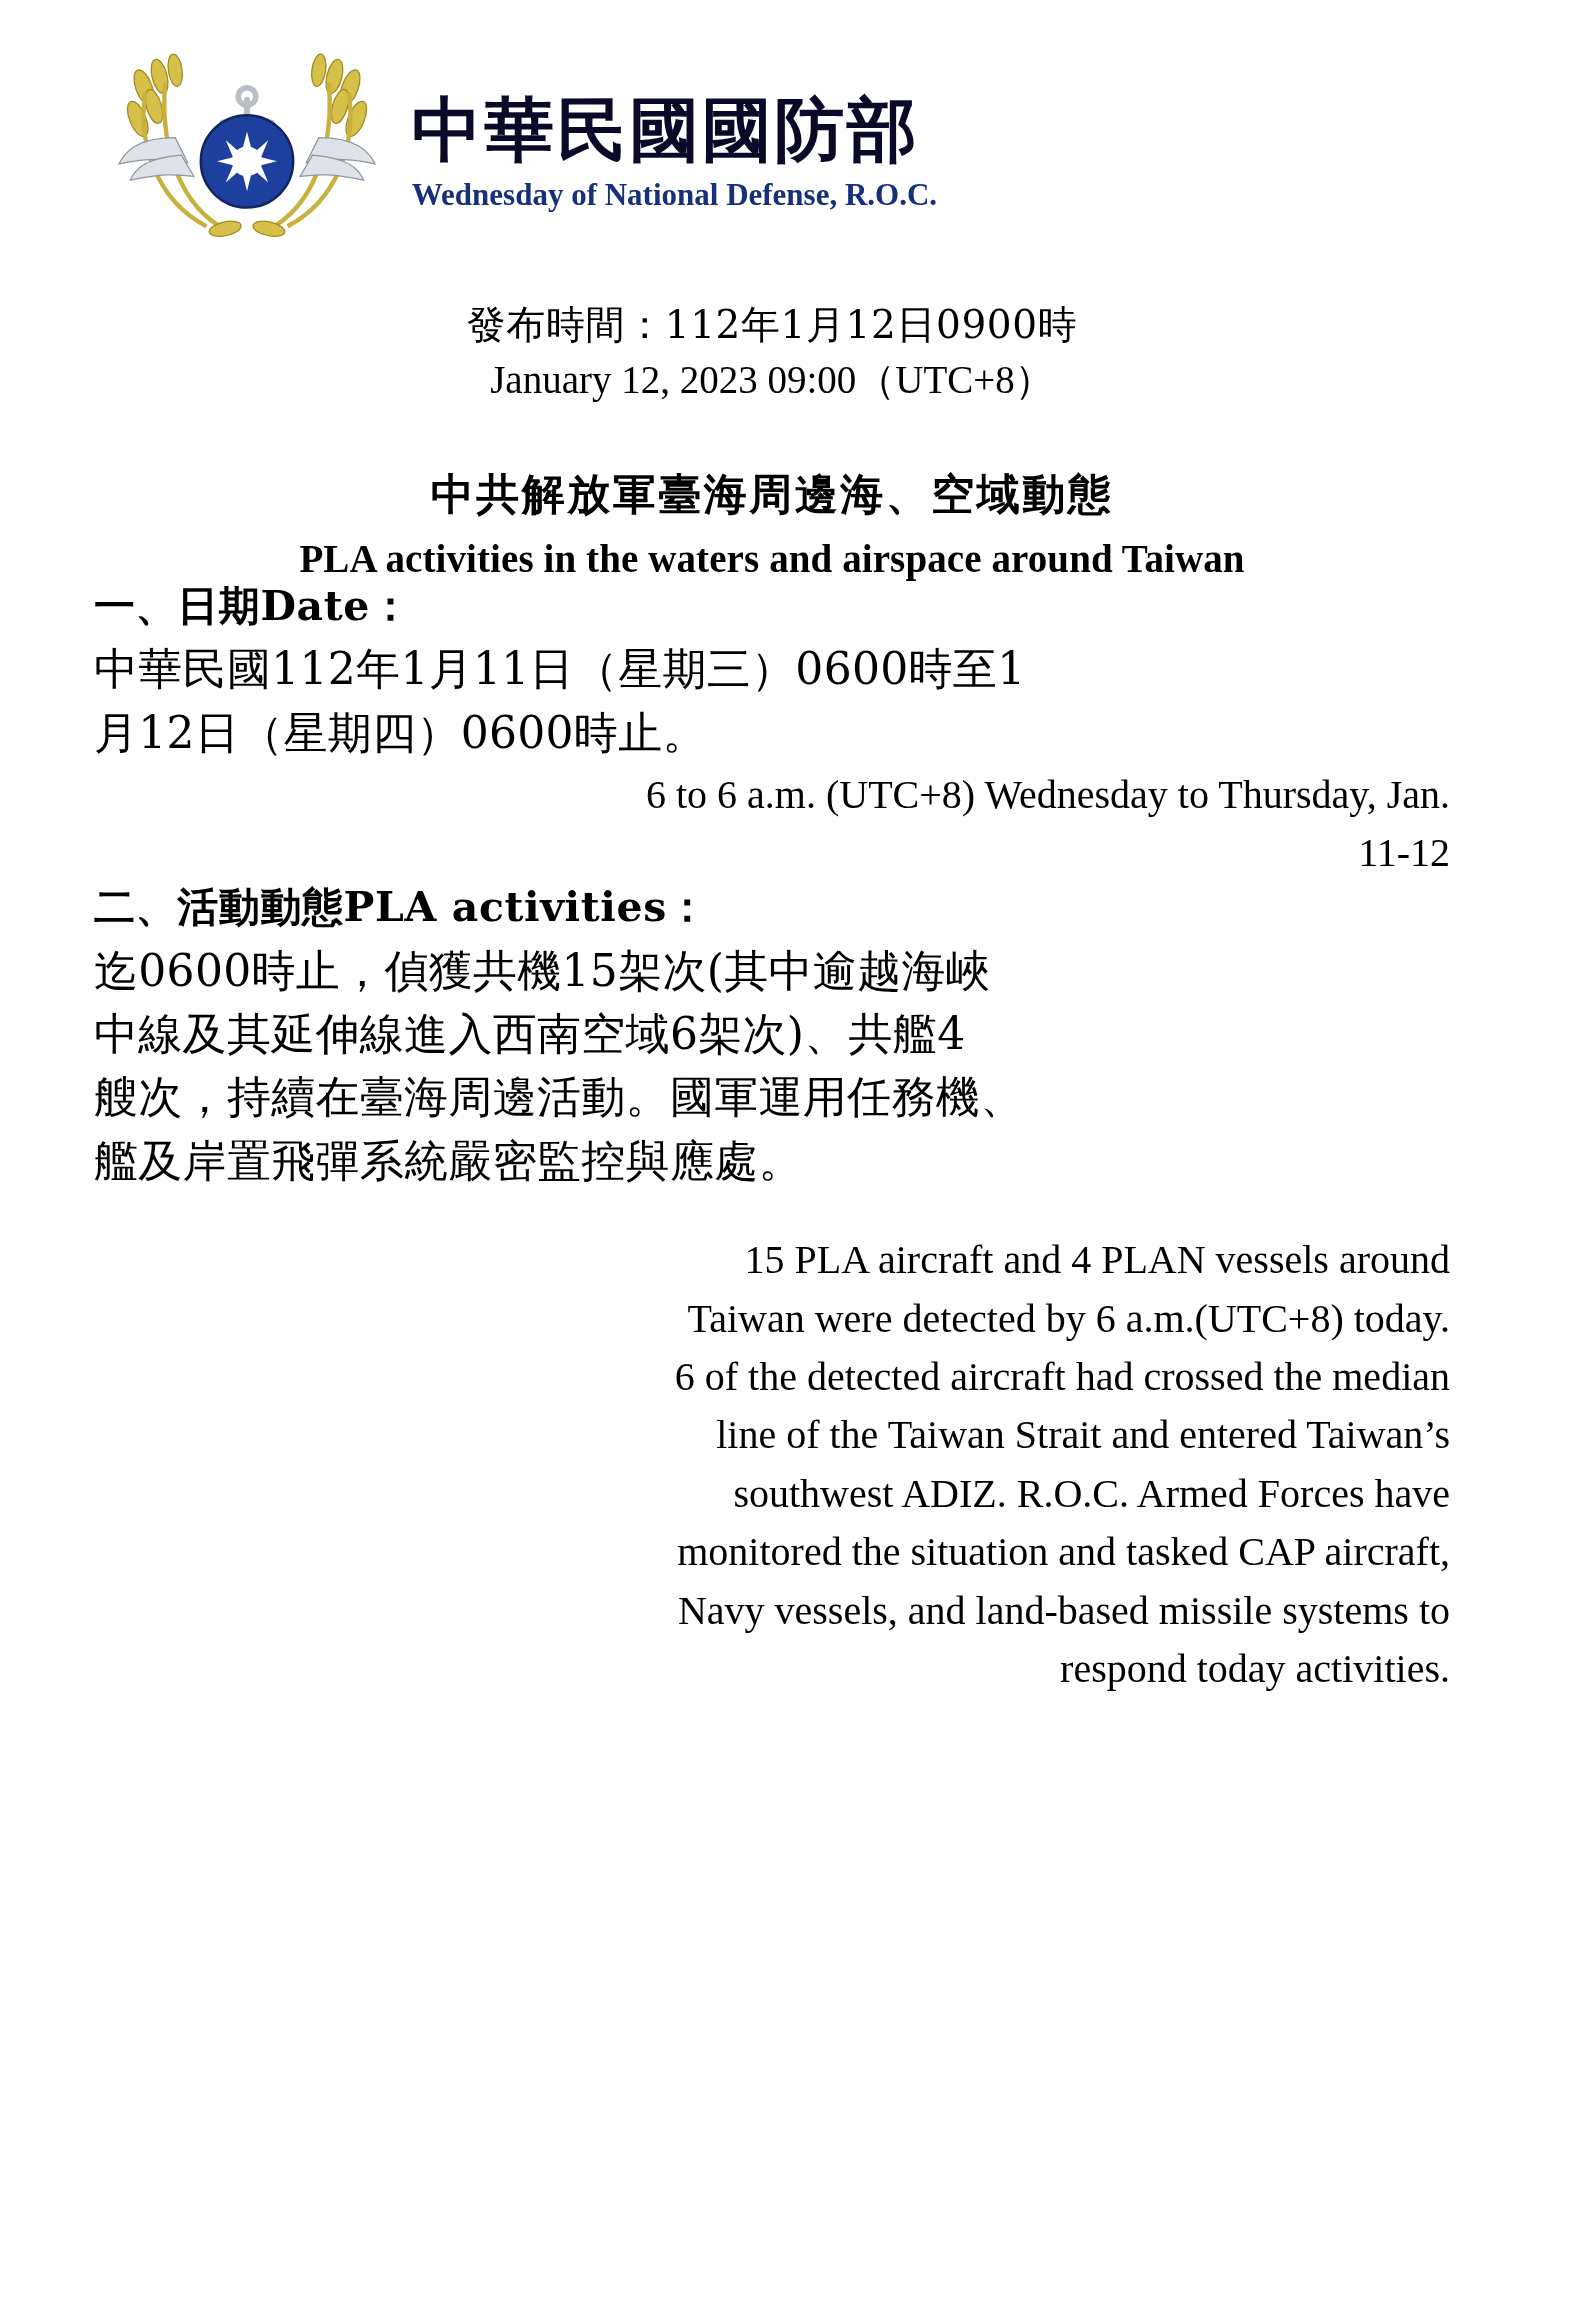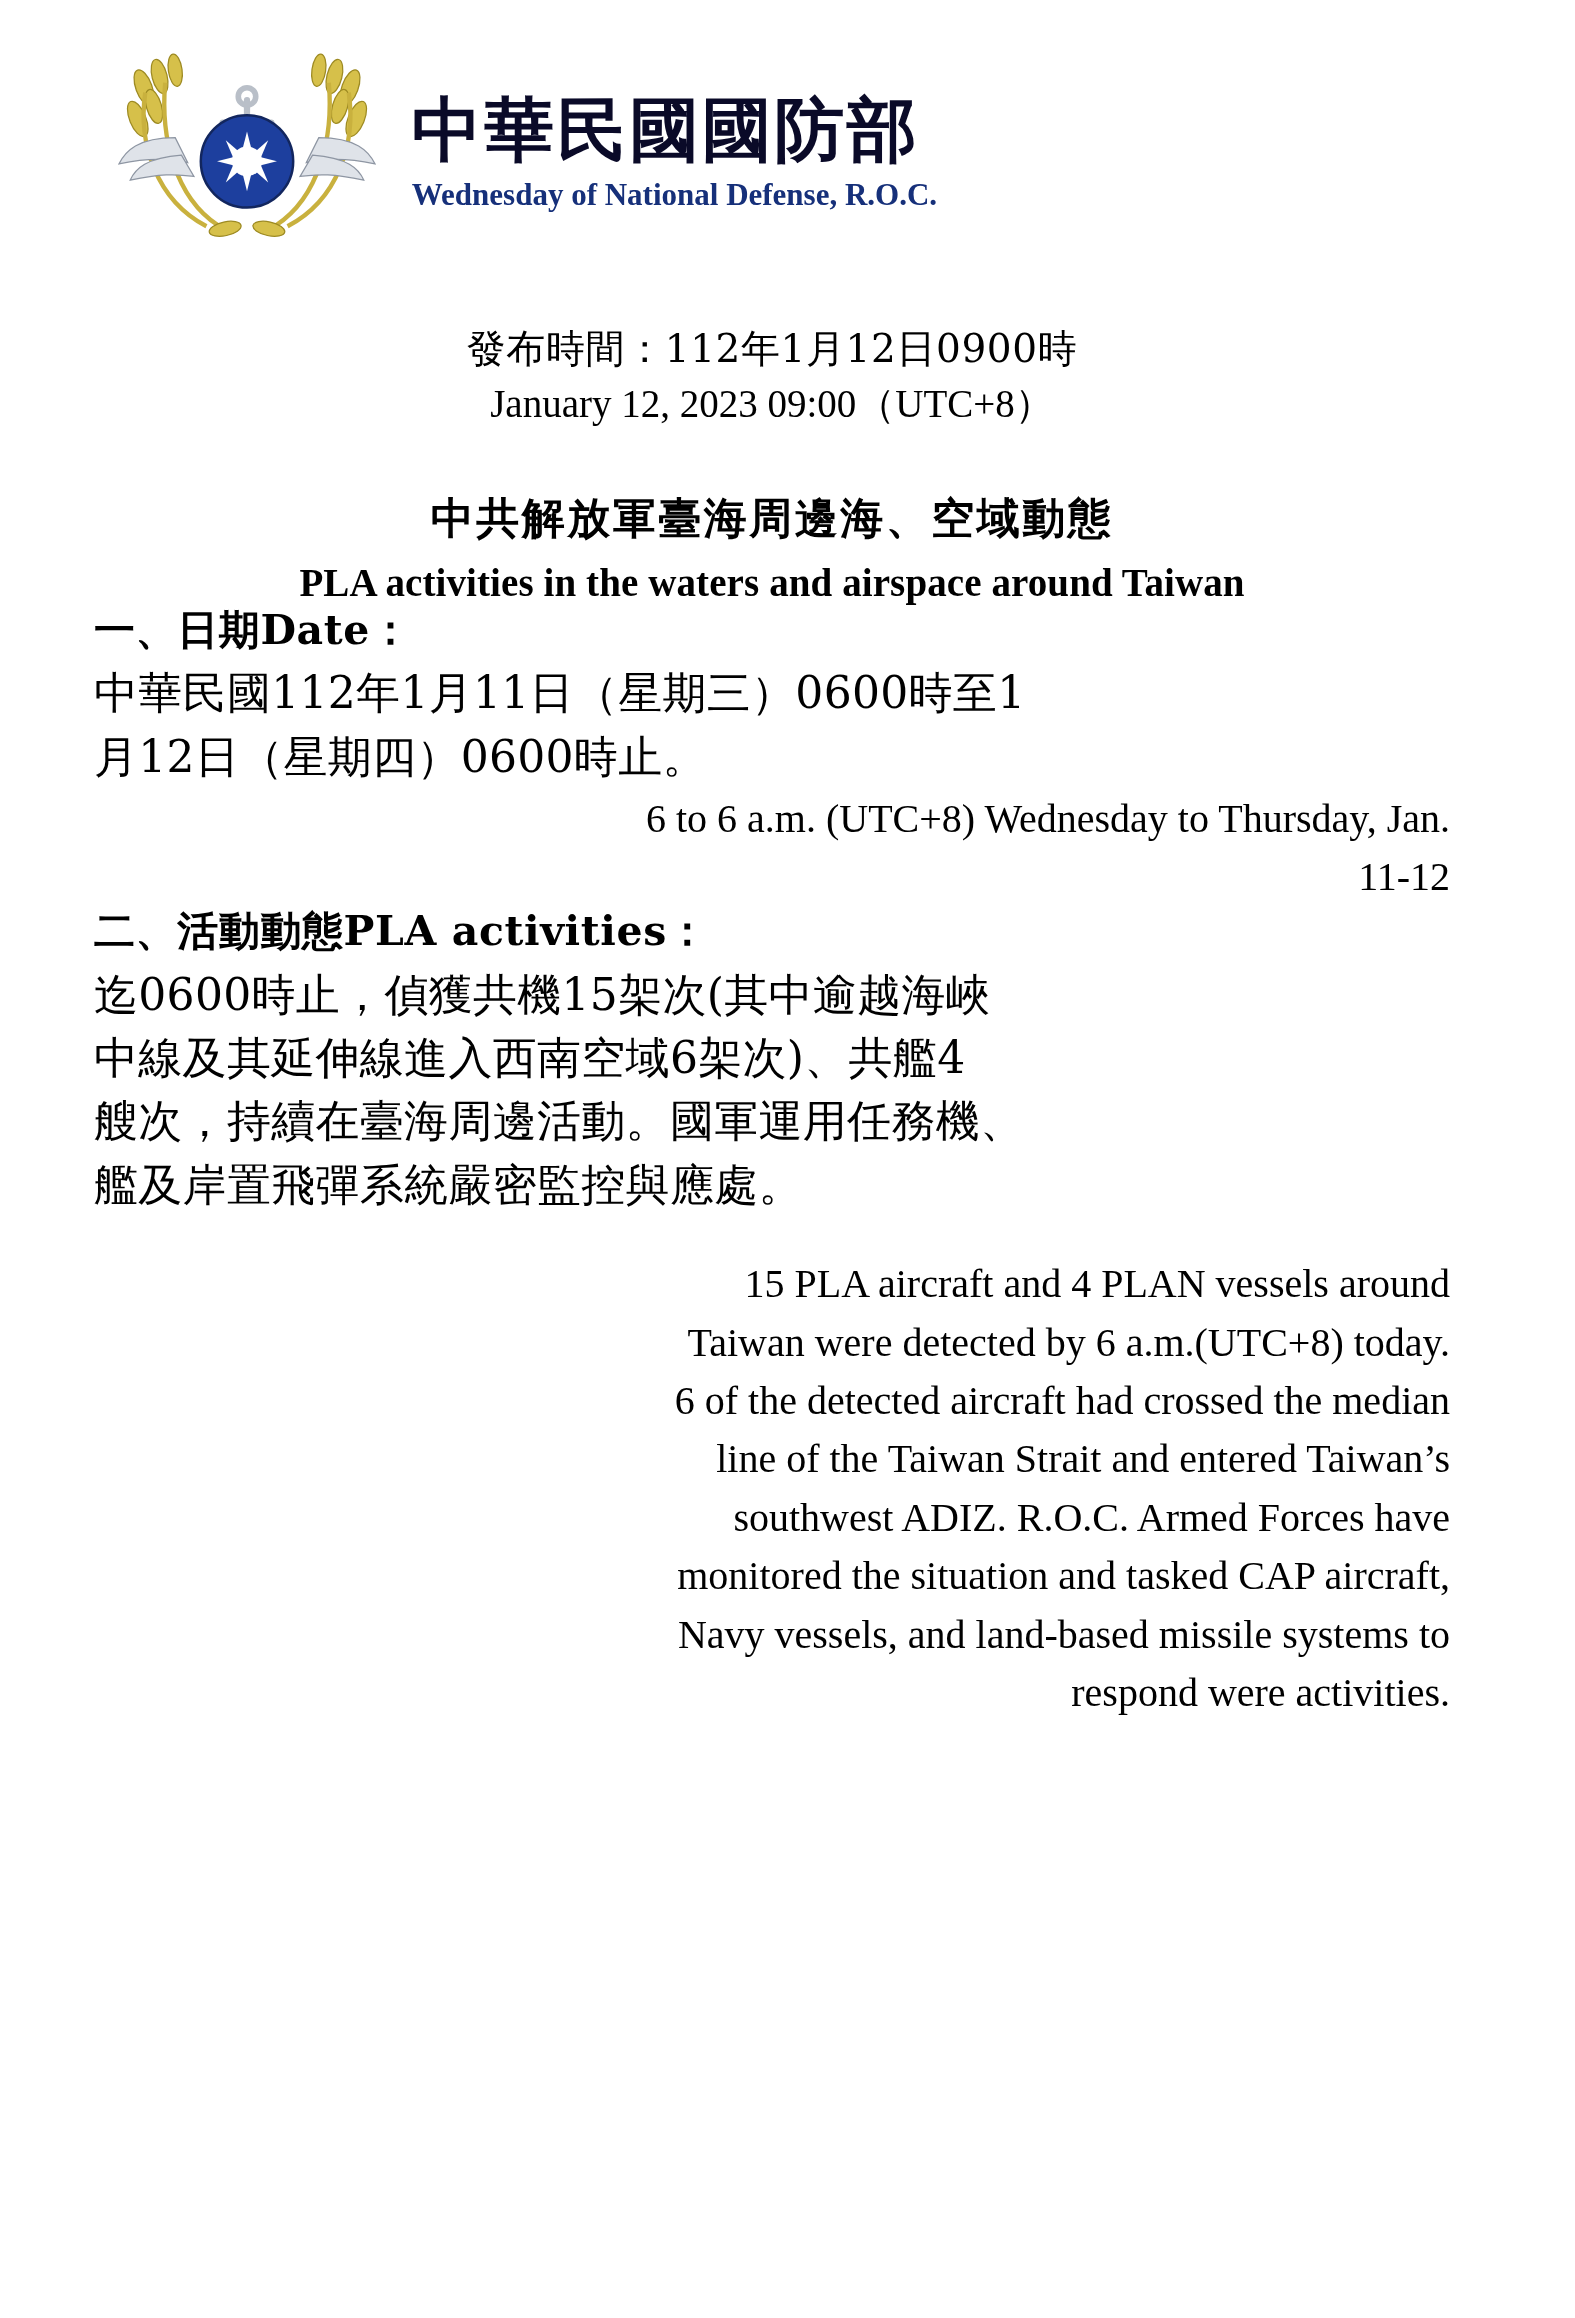--- a/index.html
+++ b/index.html
@@ -55,21 +55,21 @@
     font-size: 31px;
     font-weight: 700;
     color: #16307a;
     margin-top: 8.8px;
     white-space: nowrap;
   }
 
   
   .release {
     text-align: center;
-    margin-top: 73px;
+    margin-top: 49px;
     font-size: 39px;
     line-height: 1.32;
   }
   .release .zh {
     font-family: "DejaVu Serif", "Liberation Serif", serif;
     letter-spacing: 0.6px;
   }
   .release .en {
     font-family: "Liberation Serif", serif;
     margin-top: 3.8px;
@@ -220,18 +220,18 @@
     </div>
     <div class="gap"></div>
     <div class="para-en">
       <div>15 PLA aircraft and 4 PLAN vessels around</div>
       <div>Taiwan were detected by 6 a.m.(UTC+8) today.</div>
       <div>6 of the detected aircraft had crossed the median</div>
       <div>line of the Taiwan Strait and entered Taiwan’s</div>
       <div>southwest ADIZ. R.O.C. Armed Forces have</div>
       <div>monitored the situation and tasked CAP aircraft,</div>
       <div>Navy vessels, and land-based missile systems to</div>
-      <div>respond were activities.</div>
+      <div>respond today activities.</div>
     </div>
   </div>
 
 </div>
 
 
 </body></html>

